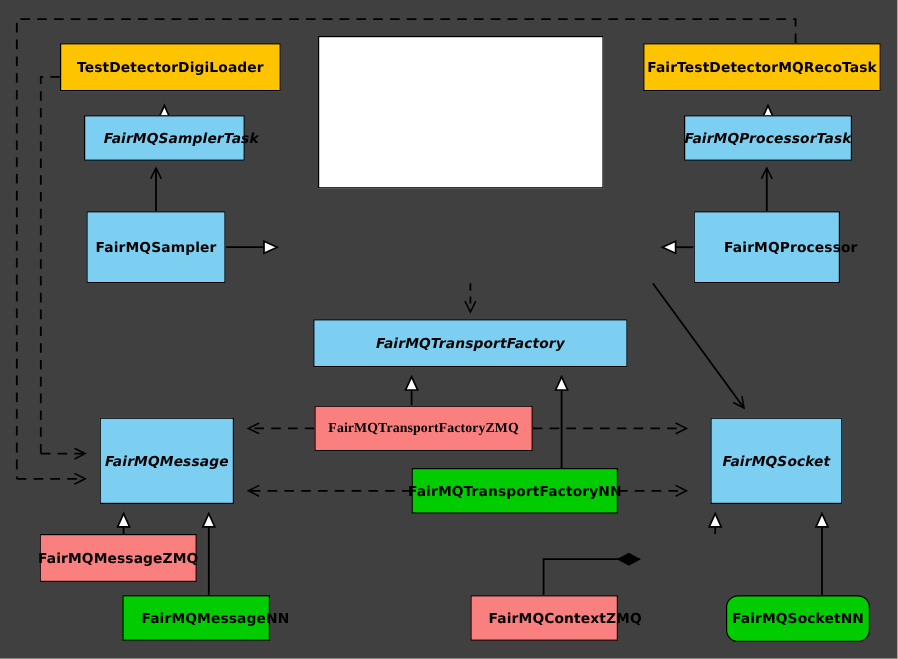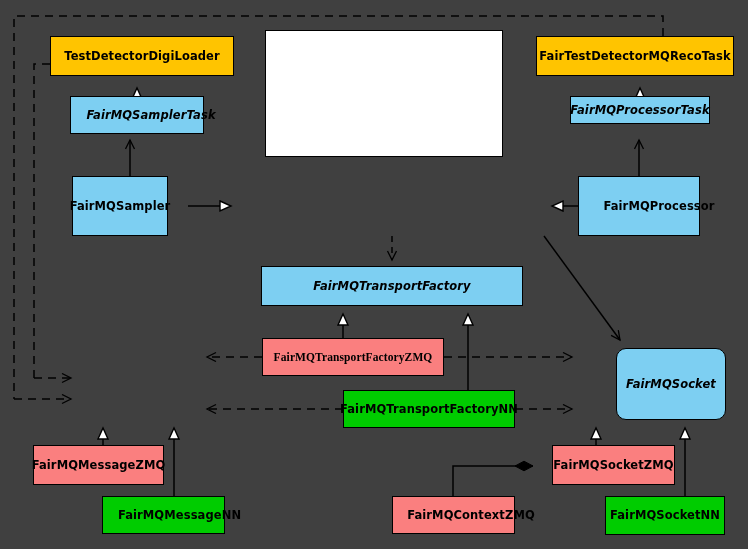--- a/index.html
+++ b/index.html
@@ -152,39 +152,39 @@
   <div class="legend-row" style="left:273px; top:124px; width:222px; height:21px; background:#00CC00;">
     <span>nanomsg transport implementation</span>
   </div>
 
   <div class="node" style="left:50px; top:36px; width:184px; height:40px; background:#FFC400;">TestDetectorDigiLoader</div>
 
   <div class="node" style="left:536px; top:36px; width:198px; height:40px; background:#FFC400;">FairTestDetectorMQRecoTask</div>
 
   <div class="node abstract" style="left:70px; top:96px; width:134px; height:38px; background:#7DCFF2;padding-left:28px;">FairMQSamplerTask</div>
 
-  <div class="node abstract" style="left:570px; top:96px; width:140px; height:28px; background:#7DCFF2;">FairMQProcessorTask</div>
+  <div class="node abstract" style="left:570px; top:96px; width:140px; height:38px; background:#7DCFF2;">FairMQProcessorTask</div>
 
-  <div class="node" style="left:72px; top:176px; width:96px; height:60px; background:#7DCFF2;">FairMQSampler</div>
+  <div class="node" style="left:72px; top:176px; width:116px; height:60px; background:#7DCFF2;">FairMQSampler</div>
 
 
   <div class="node" style="left:578px; top:176px; width:122px; height:60px; background:#7DCFF2;padding-left:40px;">FairMQProcessor</div>
 
   <div class="node abstract" style="left:261px; top:266px; width:262px; height:40px; background:#7DCFF2;">FairMQTransportFactory</div>
 
   <div class="node" style="left:262px; top:338px; width:182px; height:38px; background:#FA7F7F;font-family:Liberation Serif, serif;">FairMQTransportFactoryZMQ</div>
 
   <div class="node" style="left:343px; top:390px; width:172px; height:38px; background:#00CC00;">FairMQTransportFactoryNN</div>
 
+  <div class="node abstract" style="left:83px; top:348px; width:112px; height:72px; background:#7DCFF2;">FairMQMessage</div>
 
-  <div class="node abstract" style="left:616px; top:348px; width:110px; height:72px; background:#7DCFF2;border-radius:10px;">FairMQSocket</div>
+  <div class="node abstract" style="left:592px; top:348px; width:110px; height:72px; background:#7DCFF2;">FairMQSocket</div>
 
   <div class="node" style="left:33px; top:445px; width:131px; height:40px; background:#FA7F7F;">FairMQMessageZMQ</div>
 
   <div class="node" style="left:102px; top:496px; width:123px; height:38px; background:#00CC00;padding-left:32px;">FairMQMessageNN</div>
 
-  <div class="node" style="left:552px; top:445px; width:123px; height:40px; background:#FA7F7F;">FairMQSocketZMQ</div>
 
   <div class="node" style="left:392px; top:496px; width:123px; height:38px; background:#FA7F7F;padding-left:35px;">FairMQContextZMQ</div>
 
-  <div class="node" style="left:605px; top:496px; width:120px; height:39px; background:#00CC00;">FairMQSocketNN</div>
+  <div class="node" style="left:605px; top:496px; width:120px; height:39px; background:#00CC00;border-radius:10px;">FairMQSocketNN</div>
 
 </div>
 
 </body></html>

